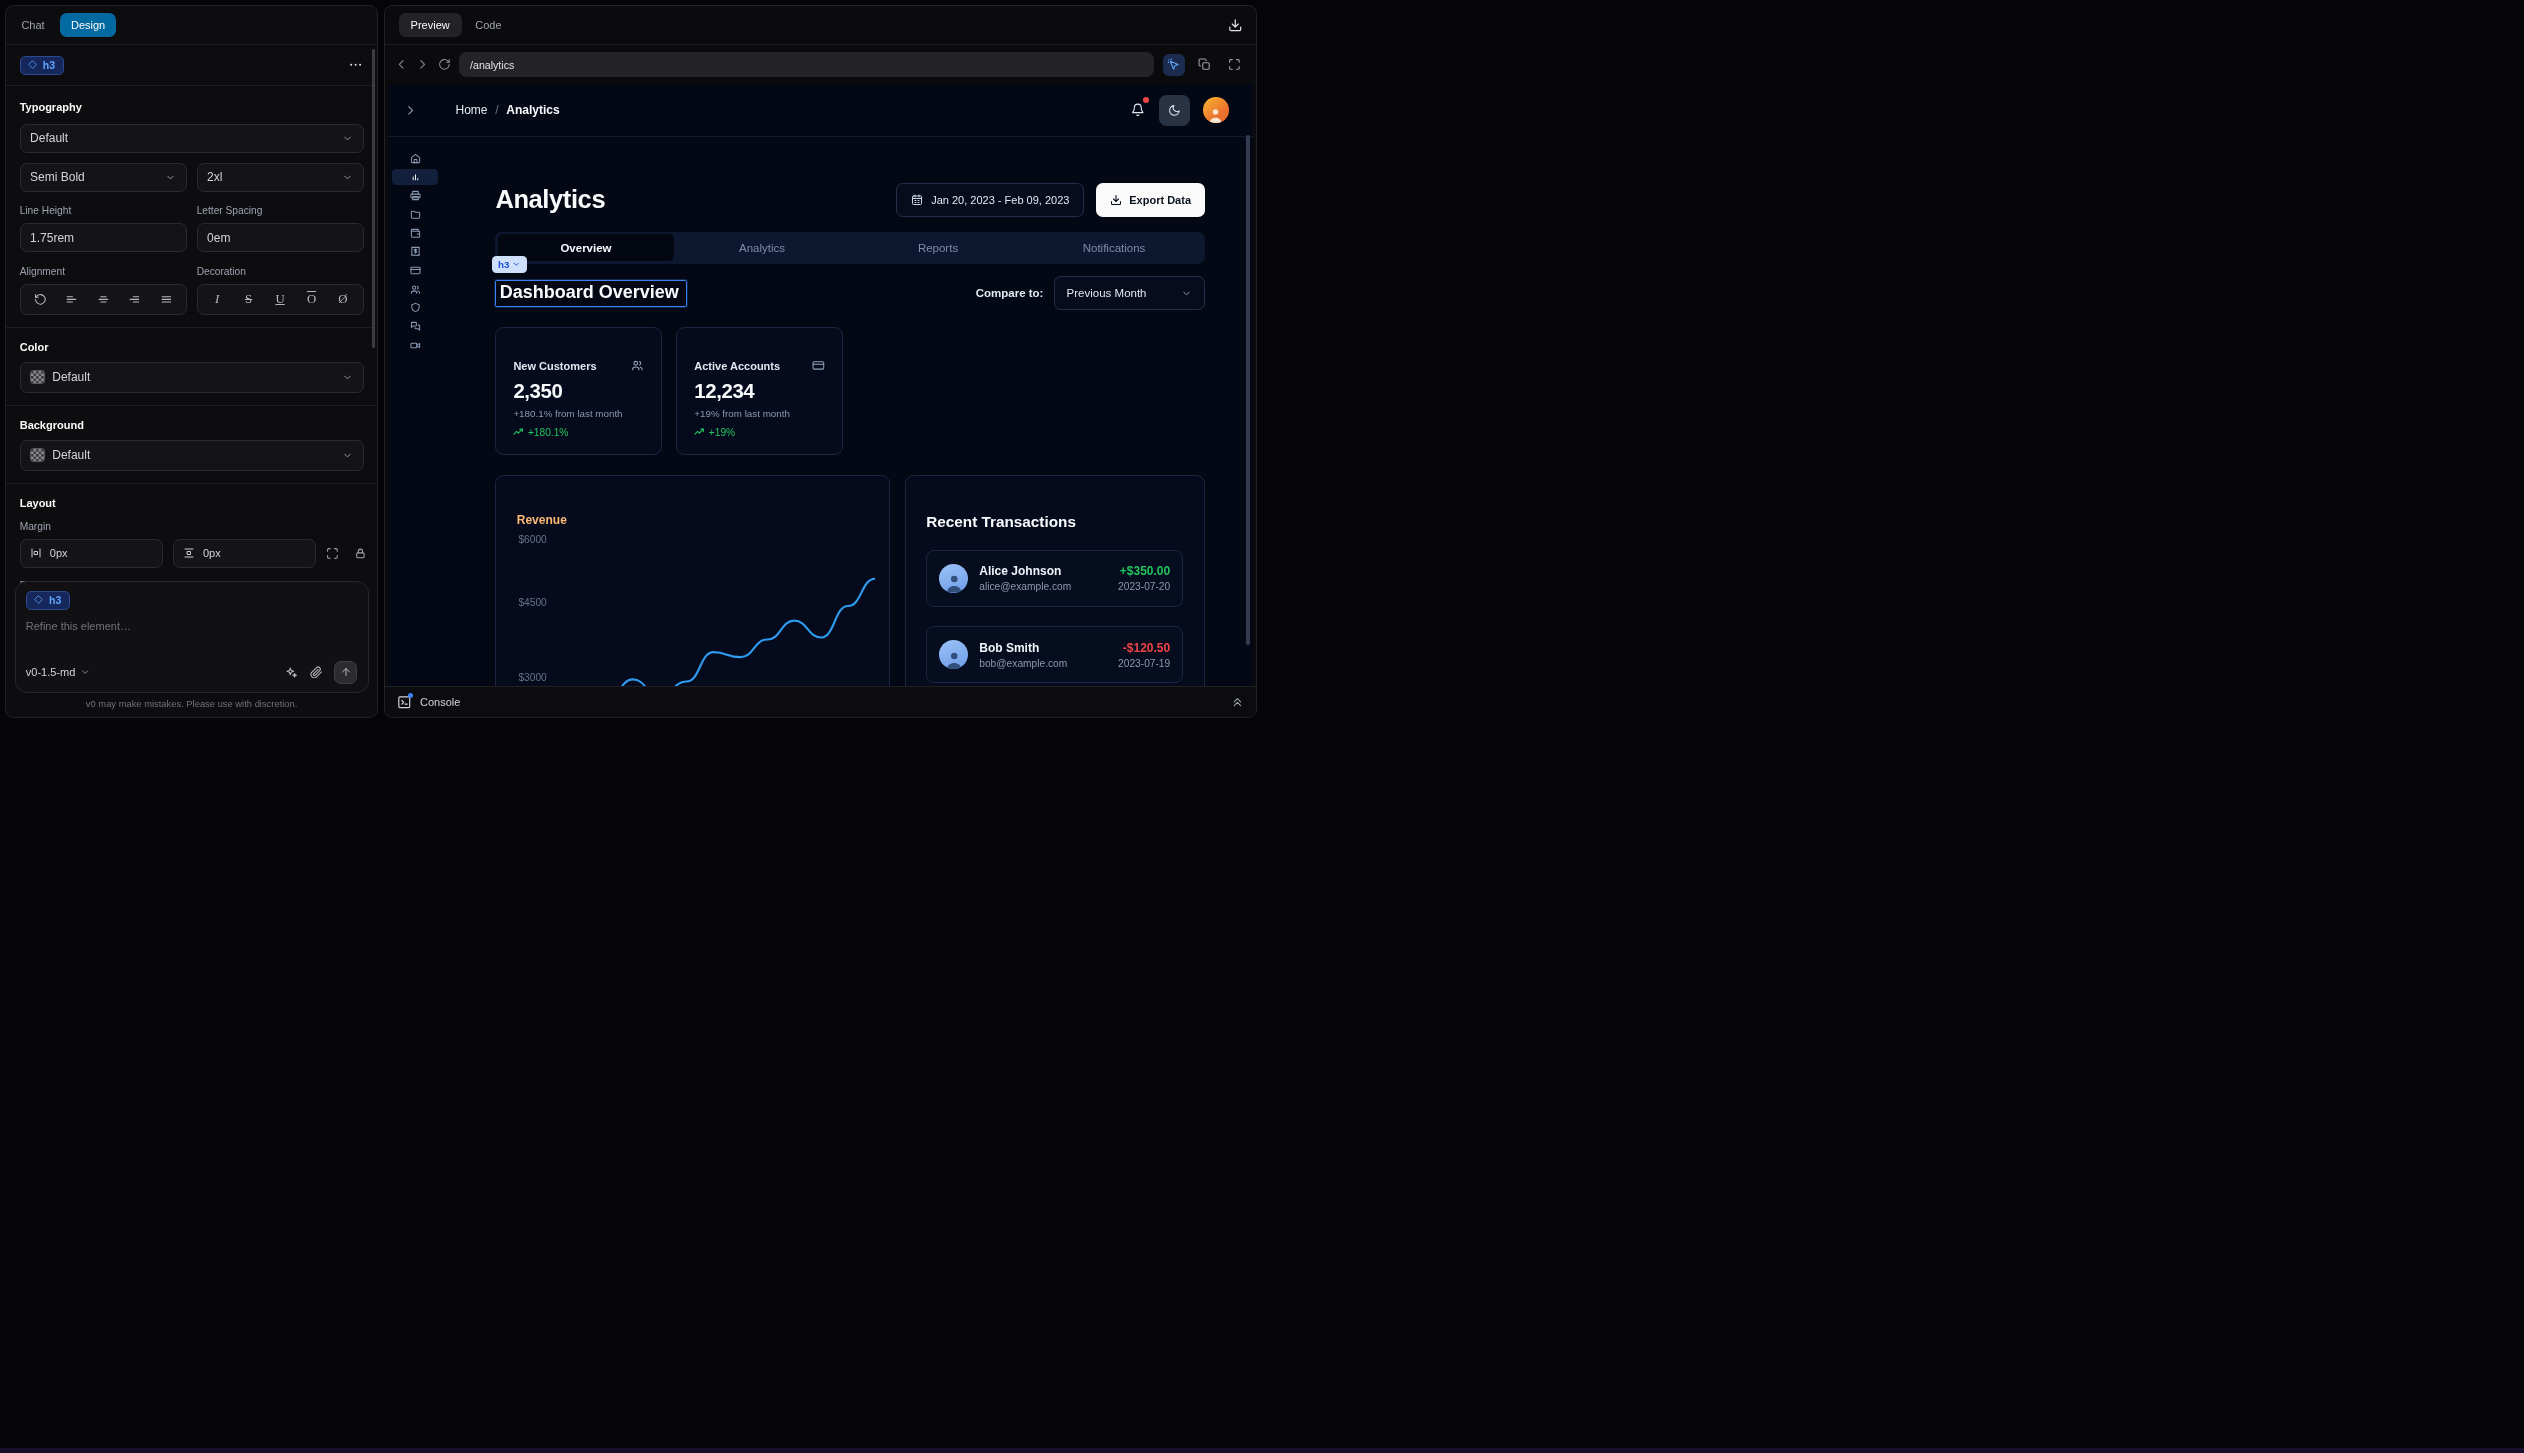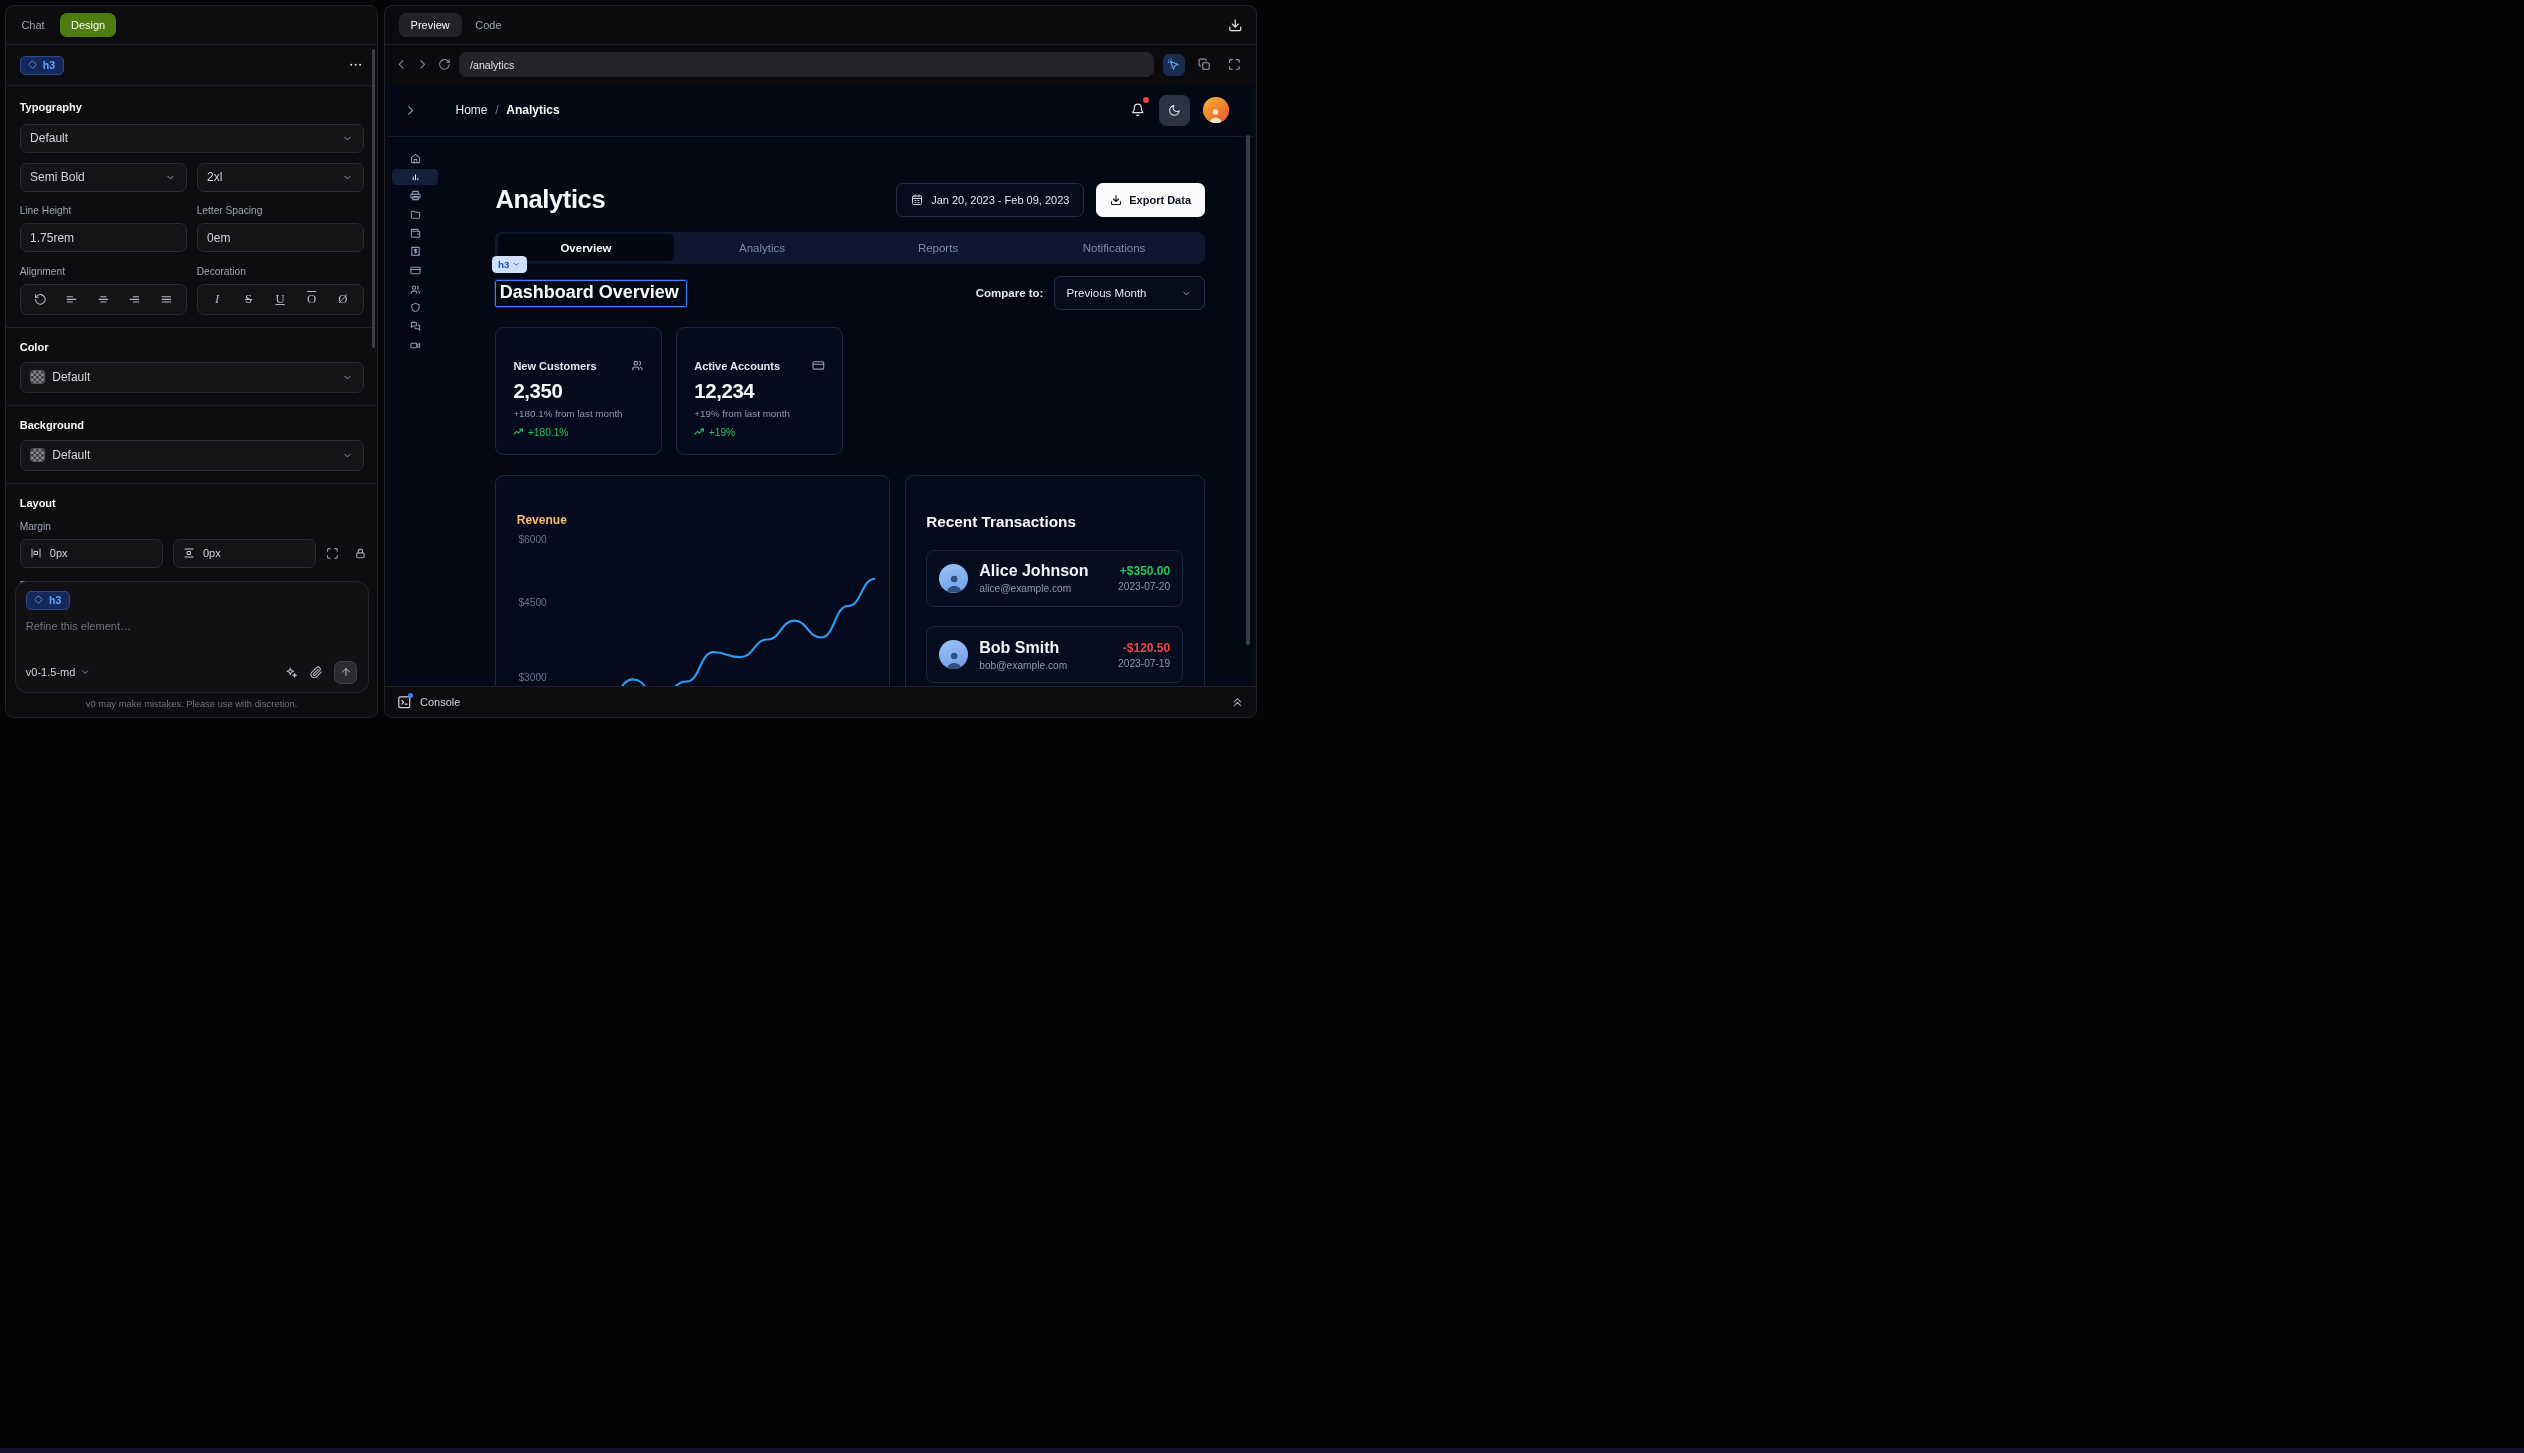--- a/index.html
+++ b/index.html
@@ -7,21 +7,21 @@
     font-family:"Liberation Sans", sans-serif; }
   body::after{content:"";position:absolute;left:0;bottom:0;width:100%;height:5.1px;background:#150f2b;}
   .stage{position:relative;width:1262px;height:727px;}
   svg.ic{display:block;stroke:currentColor;fill:none;stroke-width:2;stroke-linecap:round;stroke-linejoin:round;}
 
   
   .lp{position:absolute;left:5.1px;top:5.1px;width:373px;height:713px;background:#0d0d10;
       border:0.9px solid #232327;border-radius:8.5px;overflow:hidden;}
   .lp-tabs{height:39px;display:flex;align-items:center;gap:15.3px;padding:0 15.3px;border-bottom:0.9px solid #1f1f23;}
   .lp-tab{font-size:11px;color:#9ca3af;cursor:pointer;}
-  .lp-tab.active{color:#fafafa;background:#4d7c0f;border-radius:6.8px;padding:6px 11px;}
+  .lp-tab.active{color:#fafafa;background:#0369a1;border-radius:6.8px;padding:6px 11px;}
   .el-row{height:41px;display:flex;align-items:center;justify-content:space-between;
       padding:0 13.6px;border-bottom:0.9px solid #1f1f23;}
   .h3-badge{display:inline-flex;align-items:center;gap:5.1px;background:#16275b;border:0.9px solid #2c4a8f;
       border-radius:5.1px;padding:2.6px 7.7px;color:#60a5fa;font-size:10.6px;font-weight:bold;}
   .h3-badge .ic{width:9.4px;height:9.4px;}
   .dots{color:#e4e4e7;width:15.3px;height:15.3px;}
   .lp-body{padding:0 13.6px;}
   .sec-label{margin-top:15.3px;font-size:11px;font-weight:bold;color:#fafafa;}
   .fld-label{font-size:10.2px;color:#9ca3af;}
   .select,.input{display:flex;align-items:center;background:#141417;border:0.9px solid #2a2a2f;
@@ -145,21 +145,21 @@
   .ytick{position:absolute;left:22px;font-size:10.2px;color:#64748b;}
   .rev-svg{position:absolute;left:56px;top:34px;}
   .txn-title{padding:37px 20.4px 0;font-size:15.3px;font-weight:bold;color:#f8fafc;}
   .txn-list{padding:18.7px 20.4px 0;display:flex;flex-direction:column;gap:19.6px;}
   .txn{height:57px;border:0.9px solid #1b2740;border-radius:7.7px;display:flex;align-items:center;padding:0 12px;background:#060d1f;}
   .txn-av{width:29px;height:29px;border-radius:50%;background:linear-gradient(160deg,#9cc3f7,#6d9ce8);
       overflow:hidden;display:flex;align-items:flex-end;justify-content:center;flex:none;}
   .txn-av svg{width:20.4px;height:20.4px;}
   .txn-av .person-fill{fill:#31507e;}
   .txn-who{margin-left:11px;}
-  .txn-name{font-size:16px;font-weight:bold;color:#f1f5f9;}
+  .txn-name{font-size:12px;font-weight:bold;color:#f1f5f9;}
   .txn-email{margin-top:2.6px;font-size:10.2px;color:#8b99b0;}
   .txn-right{margin-left:auto;text-align:right;}
   .txn-amt{font-size:12px;font-weight:bold;}
   .txn-amt.pos{color:#22c55e;} .txn-amt.neg{color:#ef4444;}
   .txn-date{margin-top:2.6px;font-size:10.2px;color:#8b99b0;}
 
   .vp-scroll{position:absolute;right:2.6px;top:51px;width:4.3px;height:510px;background:#343d4f;border-radius:2.6px;}
 
   .console-bar{height:31px;flex:none;background:#0c0c0f;border-top:0.9px solid #202025;display:flex;
       align-items:center;padding:0 12px;gap:8.5px;}

